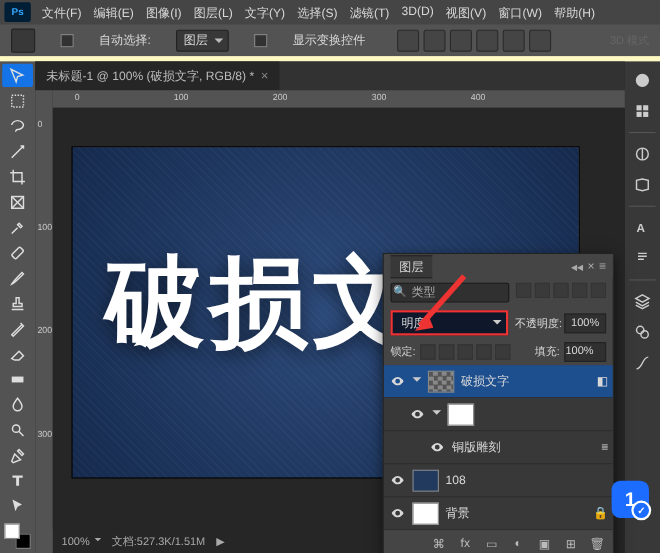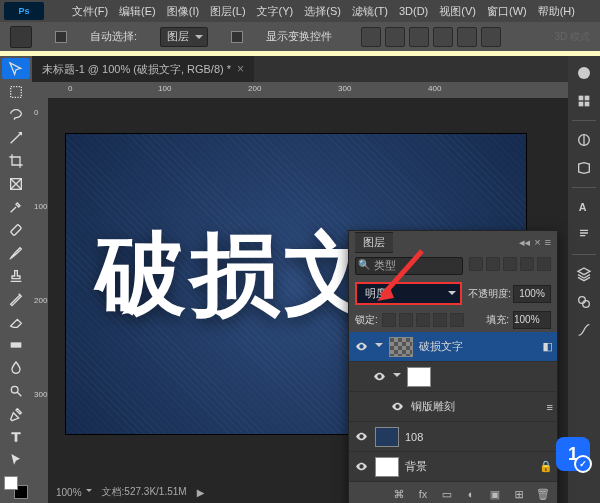--- a/index.html
+++ b/index.html
@@ -1,18 +1,18 @@
 <!DOCTYPE html>
 <html><head>
 <meta charset="utf-8">
 <style>
 *{box-sizing:border-box;margin:0;padding:0;font-family:"Microsoft YaHei",sans-serif;user-select:none}
 body{width:600px;height:503px;background:#323232;overflow:hidden;color:#d8d8d8;font-size:11px}
 .menubar{height:22px;background:#454545;display:flex;align-items:center;padding:0 4px;gap:1px}
-.ps-logo{width:40px;height:18px;background:#001e36;color:#31a8ff;font-size:9px;font-weight:bold;display:flex;align-items:center;justify-content:center;border-radius:2px;margin-right:22px}
+.ps-logo{width:24px;height:18px;background:#001e36;color:#31a8ff;font-size:9px;font-weight:bold;display:flex;align-items:center;justify-content:center;border-radius:2px;margin-right:4px}
 .menubar span.mi{padding:2px 5px;cursor:default}
 .optbar{height:34px;background:#535353;display:flex;align-items:center;padding:0 10px;gap:23px;border-bottom:5px solid #fef9c3}
 .ob-icon{width:22px;height:22px;background:#383838;border:1px solid #222;border-radius:2px}
 .checkbox{width:12px;height:12px;border:1px solid #888;background:#323232}
 .combo{height:20px;background:#383838;border:1px solid #222;padding:0 18px 0 6px;display:flex;align-items:center;border-radius:2px;position:relative}
 .combo::after{content:"";position:absolute;right:4px;top:7px;border:4px solid transparent;border-top-color:#bbb}
 .opt-icons{display:flex;gap:4px;margin-left:6px}
 .opt-icons .oi{width:20px;height:20px;border:1px solid #2a2a2a;background:#454545;border-radius:2px}
 .workspace{position:relative;height:447px;display:flex}
 .toolbar{width:32px;background:#535353;display:flex;flex-direction:column;padding:2px;gap:2px}

